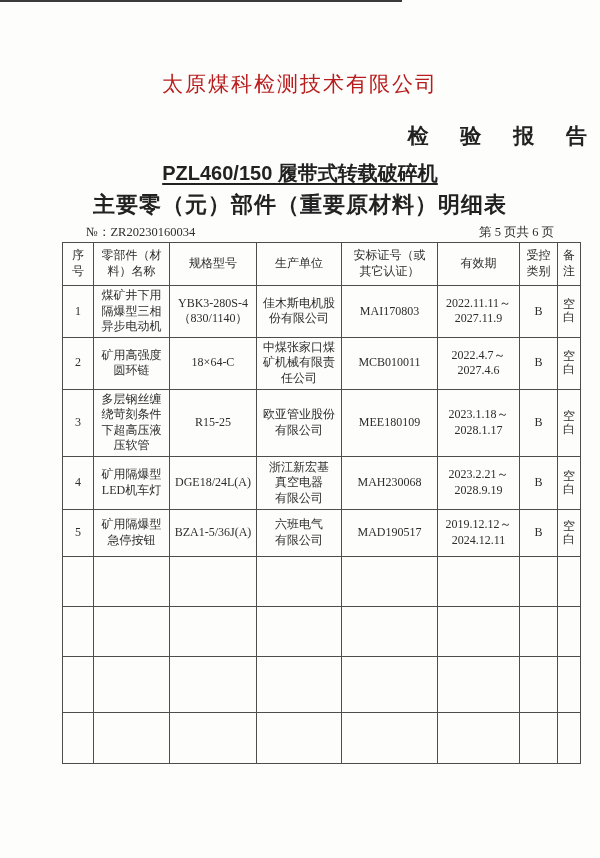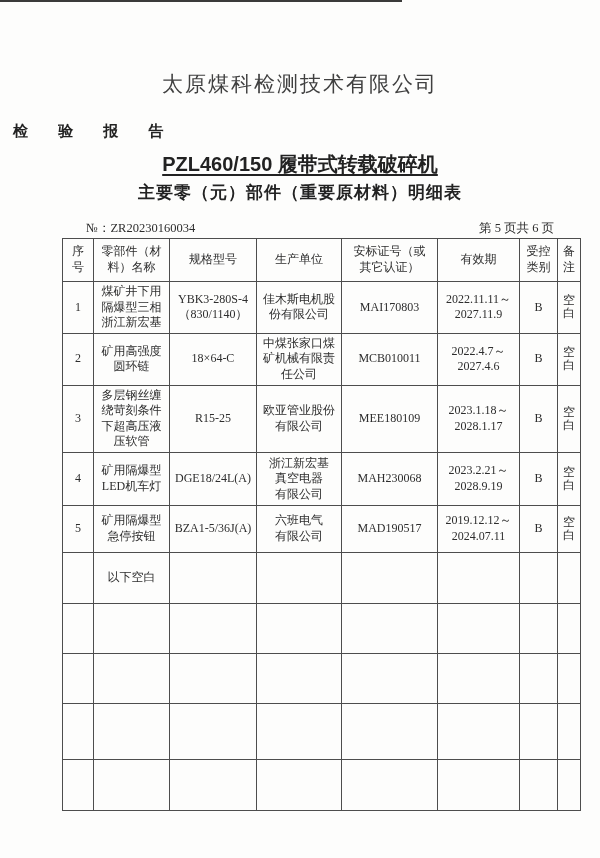--- a/index.html
+++ b/index.html
@@ -14,26 +14,26 @@
   .scan-line {
     position: absolute; top: 0; left: 0;
     width: 402px; height: 2px;
     background: #3a3a3a;
   }
   .company {
     margin-top: 70px;
     text-align: center;
     font-size: 21px;
     letter-spacing: 2px;
-    color: #404040;
+    color: #b91c1c;
   }
   .report-title {
     margin-top: 24px;
-    text-align: left;
-    font-size: 15px;
+    text-align: right;
+    font-size: 21px;
     font-weight: 700;
     letter-spacing: 13px;
     text-indent: 13px;
     font-family: "Liberation Sans", "DejaVu Sans", sans-serif;
     color: #222;
   }
   .product-line {
     margin-top: 10px;
     text-align: center;
     font-size: 20px;
@@ -41,30 +41,30 @@
     font-family: "Liberation Sans", "DejaVu Sans", sans-serif;
     color: #222;
   }
   .product-line span {
     text-decoration: underline;
     text-underline-offset: 3px;
   }
   .subtitle {
     margin-top: 3px;
     text-align: center;
-    font-size: 17px;
+    font-size: 22px;
     font-weight: 700;
     letter-spacing: 1px;
     font-family: "Liberation Sans", "DejaVu Sans", sans-serif;
     color: #222;
   }
   .meta {
     box-sizing: border-box;
     width: 518px;
-    margin: 16px 0 1px 62px;
+    margin: 4px 0 1px 62px;
     padding: 0 26px 0 24px;
     display: flex;
     justify-content: space-between;
     font-size: 12.5px;
     color: #2d2d2d;
   }
   table.parts {
     border-collapse: collapse;
     table-layout: fixed;
     width: 518px;
@@ -128,21 +128,21 @@
       <td>受控
 类别</td>
       <td>备
 注</td>
     </tr>
 
     <tr style="height:50px">
       <td class="seq-cell">1</td>
       <td class="name-cell">煤矿井下用
 隔爆型三相
-浙江新宏基</td>
+异步电动机</td>
       <td class="model-cell">YBK3-280S-4
 （830/1140）</td>
       <td class="manufacturer-cell">佳木斯电机股
 份有限公司</td>
       <td class="cert-cell">MAI170803</td>
       <td class="validity-cell">2022.11.11～
 2027.11.9</td>
       <td class="category-cell">B</td>
       <td class="note-cell">空
 白</td>
@@ -199,36 +199,26 @@
 
     <tr style="height:47px">
       <td class="seq-cell">5</td>
       <td class="name-cell">矿用隔爆型
 急停按钮</td>
       <td class="model-cell">BZA1-5/36J(A)</td>
       <td class="manufacturer-cell">六班电气
 有限公司</td>
       <td class="cert-cell">MAD190517</td>
       <td class="validity-cell">2019.12.12～
-2024.07.11</td>
-      <td class="category-cell">B</td>
-      <td class="note-cell">空
-白</td>
-    </tr>
-
-    <tr style="height:51px">
-      <td></td>
-      <td>以下空白</td>
-      <td></td>
-      <td></td>
-      <td></td>
-      <td></td>
-      <td></td>
-      <td></td>
-    </tr>
+2024.12.11</td>
+      <td class="category-cell">B</td>
+      <td class="note-cell">空
+白</td>
+    </tr>
+
 
     <tr style="height:50px">
       <td></td>
         <td></td>
       <td></td>
         <td></td>
       <td></td>
         <td></td>
       <td></td>
         <td></td>

